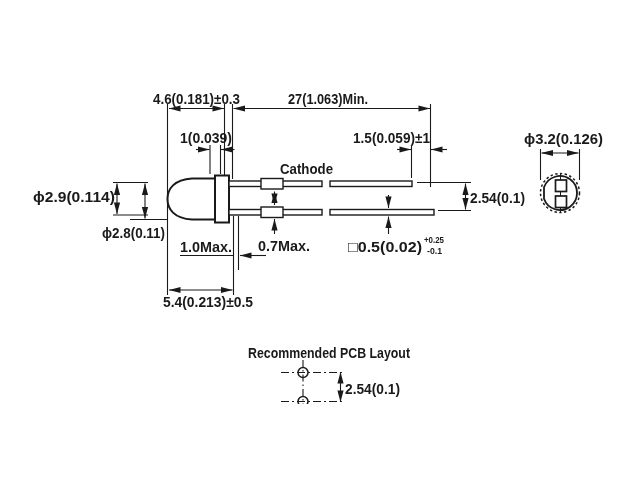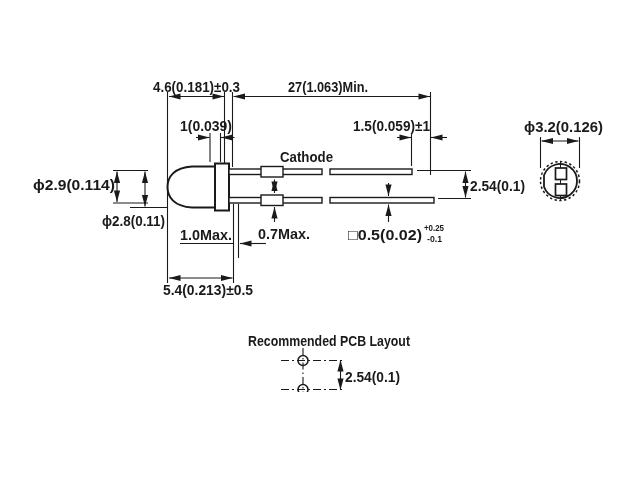--- a/index.html
+++ b/index.html
@@ -1,17 +1,17 @@
 <!DOCTYPE html>
 <html><head>
 <meta charset="utf-8">
 <style>
   html,body{margin:0;padding:0;background:#fff;}
   #canvas{position:relative;width:640px;height:392px;background:#fff;overflow:hidden;
-          font-family:"Liberation Sans","DejaVu Sans",sans-serif;}
+          font-family:"Liberation Sans","DejaVu Sans",sans-serif;margin-top:12px;}
   svg{position:absolute;left:0;top:0;}
   text{font-family:"Liberation Sans","DejaVu Sans",sans-serif;font-weight:bold;fill:#1a1a1a;}
   .t15{font-size:15px;}
   .t14{font-size:14px;}
   .t9{font-size:9.5px;}
 </style>
 </head>
 <body>
 
 <div id="canvas">

